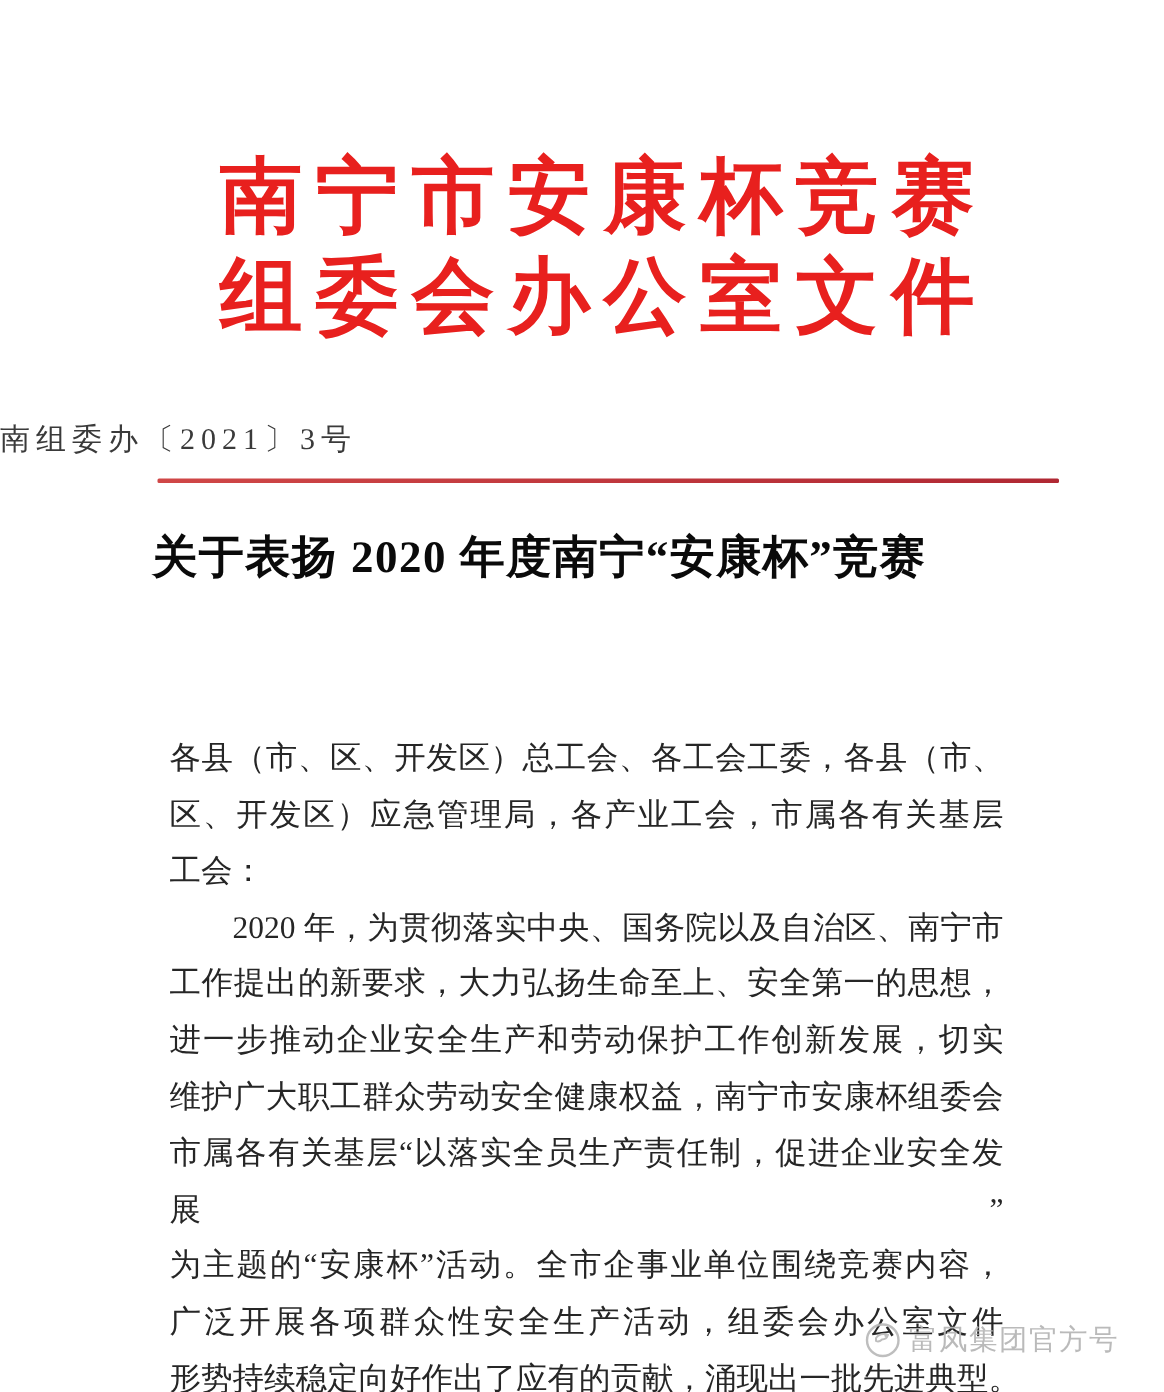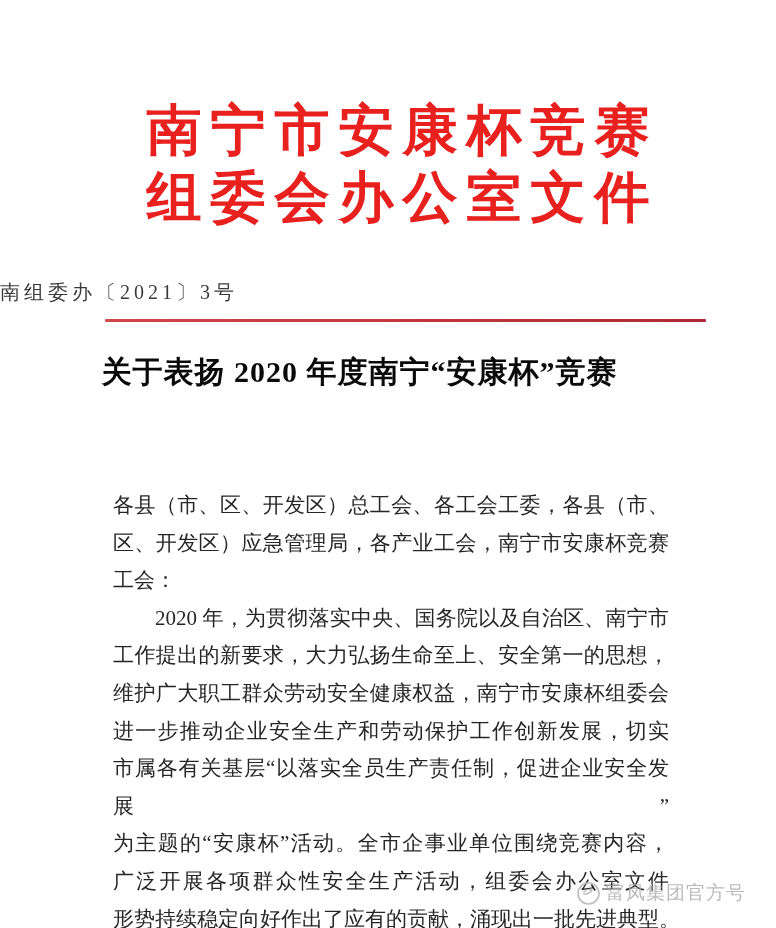--- a/index.html
+++ b/index.html
@@ -89,26 +89,26 @@
   <div class="doc-number">南组委办〔2021〕3号</div>
 
   <div class="divider"></div>
 
   <div class="subject">
     <div>关于表扬 2020 年度南宁“安康杯”竞赛</div>
   </div>
 
   <div class="body-block">
     <div class="bline">各县（市、区、开发区）总工会、各工会工委，各县（市、</div>
-    <div class="bline">区、开发区）应急管理局，各产业工会，南宁市安康杯竞赛</div>
+    <div class="bline">区、开发区）应急管理局，各产业工会，市属各有关基层</div>
     <div class="bline natural">工会：</div>
     <div class="bline indent">2020 年，为贯彻落实中央、国务院以及自治区、南宁市</div>
     <div class="bline">工作提出的新要求，大力弘扬生命至上、安全第一的思想，</div>
+    <div class="bline">进一步推动企业安全生产和劳动保护工作创新发展，切实</div>
     <div class="bline">维护广大职工群众劳动安全健康权益，南宁市安康杯组委会</div>
-    <div class="bline">进一步推动企业安全生产和劳动保护工作创新发展，切实</div>
     <div class="bline">市属各有关基层“以落实全员生产责任制，促进企业安全发展”</div>
     <div class="bline">为主题的“安康杯”活动。全市企事业单位围绕竞赛内容，</div>
     <div class="bline">广泛开展各项群众性安全生产活动，组委会办公室文件</div>
     <div class="bline natural">形势持续稳定向好作出了应有的贡献，涌现出一批先进典型。</div>
   </div>
 
   <div class="watermark" style="color: rgb(181, 181, 181);">
     <svg class="wm-icon" viewBox="0 0 25 25" xmlns="http://www.w3.org/2000/svg">
       <circle cx="12.5" cy="12.5" r="10.5" fill="none" stroke="#b9b9b9" stroke-width="1.6"></circle>
       <path d="M8 11 q3 -4 8 -2 q-1 3 -4 3 q-2 2 -4 1 z" fill="none" stroke="#b9b9b9" stroke-width="1.3"></path>

